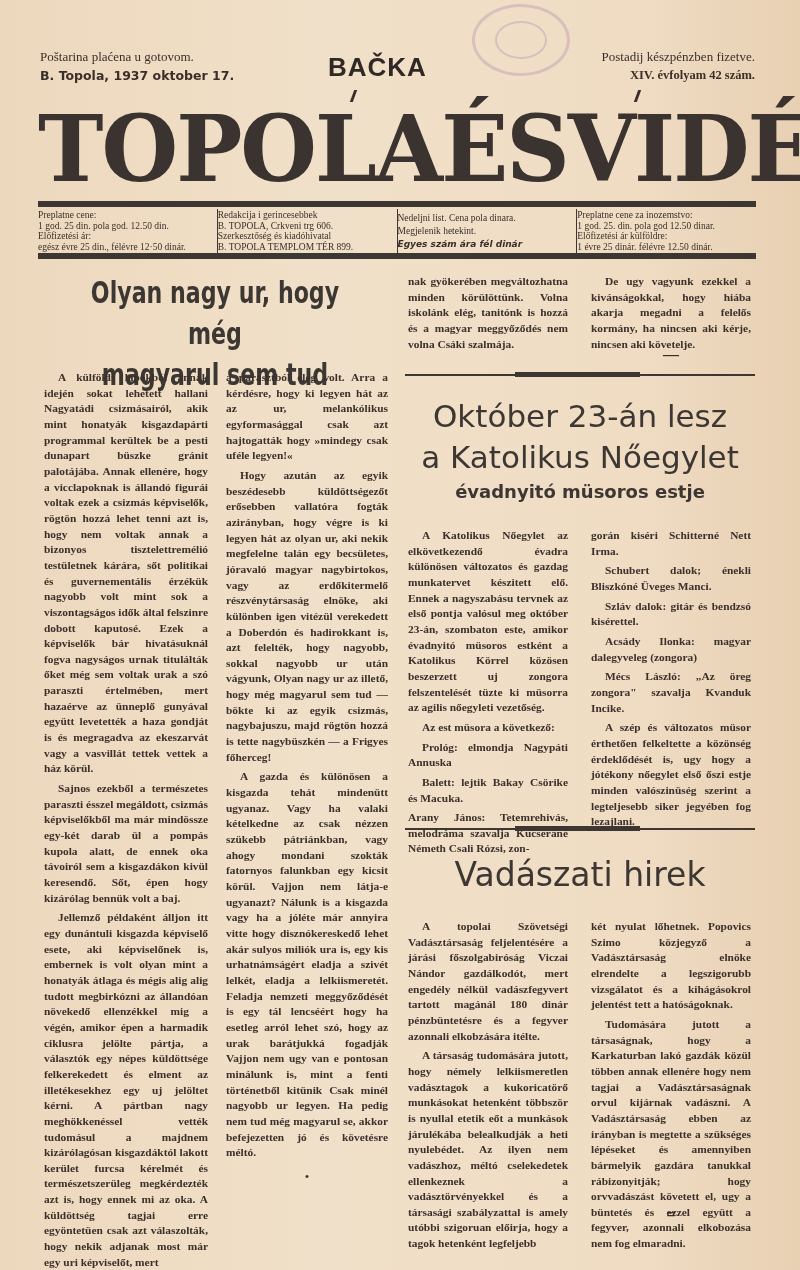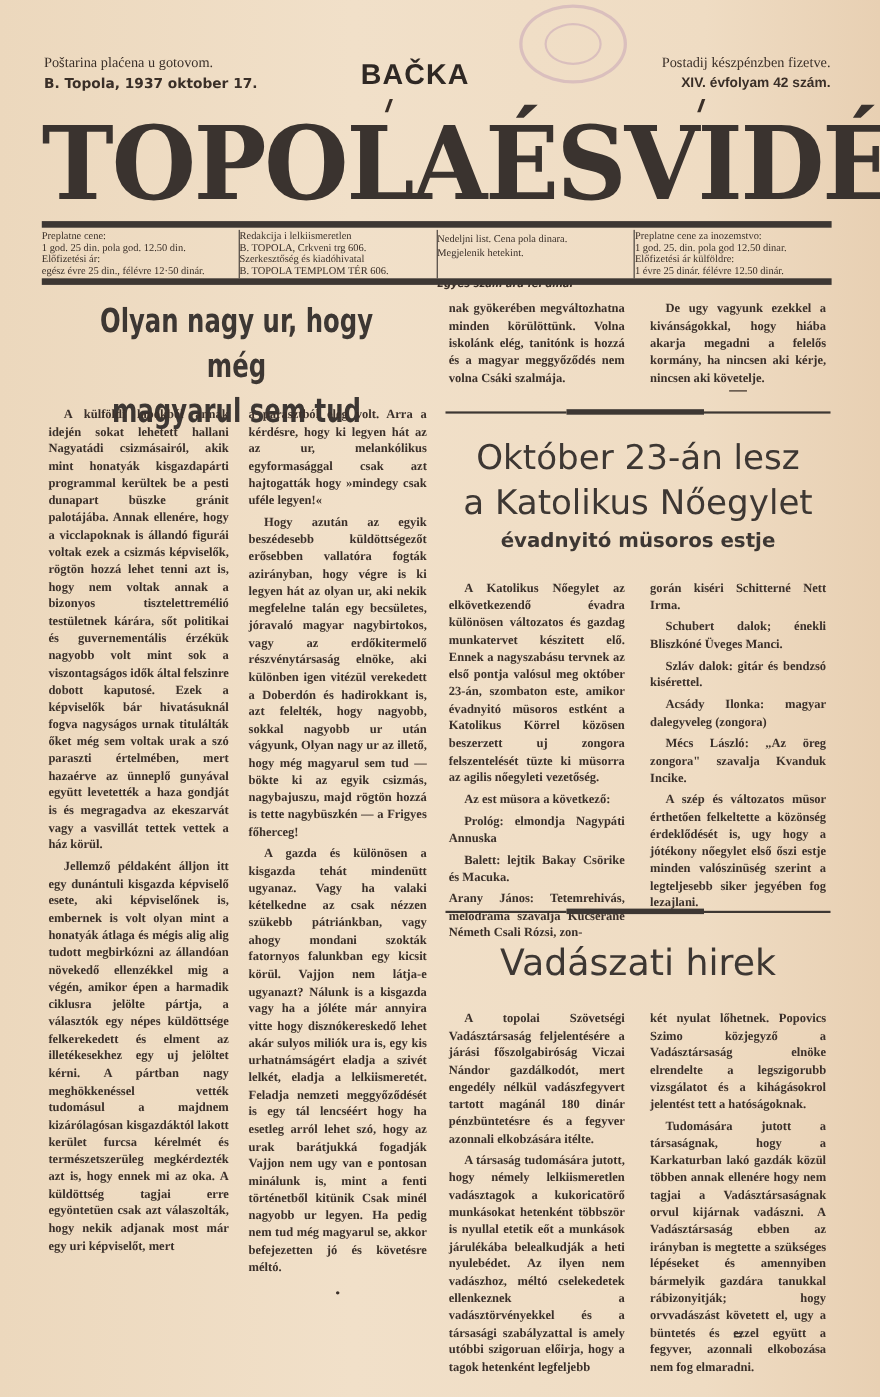--- a/index.html
+++ b/index.html
@@ -2,21 +2,21 @@
 <html><head>
 <meta charset="utf-8">
 <style>
   html,body{margin:0;padding:0;}
   body{width:800px;height:1270px;background:#efdcc4;position:relative;overflow:hidden;font-family:"Liberation Serif",serif;color:#3a2f28;}
   .page{position:absolute;left:0;top:0;width:800px;height:1270px;background:linear-gradient(90deg,#ecd8bd 0%,#f1e0c9 40%,#efdcc3 80%,#e8d0b3 100%);}
   .meta-left{position:absolute;left:40px;top:47px;font-size:13px;line-height:19px;}
   .meta-left .l1{font-family:"Liberation Serif",serif;font-size:13px;}
   .meta-left .l2{font-family:"DejaVu Sans",sans-serif;font-weight:bold;font-size:12.5px;}
   .meta-right{position:absolute;right:45px;top:47px;text-align:right;font-size:13px;line-height:19px;}
-  .meta-right .l2{font-family:Liberation Sans, sans-serif;font-weight:bold;font-size:12.5px;text-align:right;}
+  .meta-right .l2{font-family:Liberation Serif, serif;font-weight:bold;font-size:12.5px;text-align:right;}
   .backa{position:absolute;left:328px;top:52px;font-family:Liberation Sans, sans-serif;font-weight:bold;font-size:26px;letter-spacing:1px;color:#2f2824;}
   .stamp{position:absolute;left:472px;top:4px;width:92px;height:66px;border:3px solid #c9a7b8;border-radius:50%;opacity:.55;}
   .stamp .in{position:absolute;left:20px;top:14px;width:48px;height:34px;border:2px solid #c9a7b8;border-radius:50%;}
   .tick{position:absolute;top:90px;width:3px;height:12px;background:#3a2f28;transform:skewX(-20deg);}
   .masthead{position:absolute;left:38px;top:102px;width:720px;height:92px;display:flex;justify-content:space-between;align-items:center;font-family:"DejaVu Serif",serif;font-weight:bold;font-size:88px;letter-spacing:-2px;color:#3a332f;transform:scaleY(1.05);}
   .rule-thick{position:absolute;left:38px;width:718px;height:6px;background:#3d3733;}
   .info{position:absolute;left:38px;top:209px;width:718px;height:44px;display:flex;}
   .info .cell{flex:1;font-size:9.5px;line-height:10.5px;border-right:1px solid #3d3733;padding-top:1px;}
   .info .cell:last-child{border-right:none;}
   .info .bold{font-family:"DejaVu Sans",sans-serif;font-weight:bold;font-size:9px;font-style:italic;}
@@ -67,47 +67,48 @@
   <div class="rule-thick" style="top:201px"></div>
 
   <div class="info">
     <div class="cell">
       <div>Preplatne cene:</div>
       <div>1 god. 25 din. pola god. 12.50 din.</div>
       <div>Előfizetési ár:</div>
       <div>egész évre 25 din., félévre 12·50 dinár.</div>
     </div>
     <div class="cell">
-      <div>Redakcija i lelkiismeretlen</div>
+      <div>Redakcija i gerincesebbek</div>
       <div>B. TOPOLA, Crkveni trg 606.</div>
       <div>Szerkesztőség és kiadóhivatal</div>
-      <div>B. TOPOLA TEMPLOM TÉR 606.</div>
+      <div>B. TOPOLA TEMPLOM TÉR 899.</div>
     </div>
     <div class="cell" style="padding-top:4px">
       <div style="margin-bottom:2px">Nedeljni list. Cena pola dinara.</div>
-      <div style="margin-bottom:18px">Megjelenik hetekint.</div>
+      <div style="margin-bottom:3px">Megjelenik hetekint.</div>
       <div class="bold">Egyes szám ára fél dinár</div>
     </div>
     <div class="cell">
       <div>Preplatne cene za inozemstvo:</div>
       <div>1 god. 25. din. pola god 12.50 dinar.</div>
       <div>Előfizetési ár külföldre:</div>
       <div>1 évre 25 dinár. félévre 12.50 dinár.</div>
     </div>
   </div>
 
   <div class="rule-thick" style="top:253px"></div>
 
   <div class="headline1">
     <div>Olyan nagy ur, hogy még</div>
     <div>magyarul sem tud</div>
   </div>
 
   <div class="col" style="left:40px;top:366px;width:172px;">
     <p>A külföldi lapokból annak idején sokat lehetett hallani Nagyatádi csizmásairól, akik mint honatyák kisgazdapárti programmal kerültek be a pesti dunapart büszke gránit palotájába. Annak ellenére, hogy a vicclapoknak is állandó figurái voltak ezek a csizmás képviselők, rögtön hozzá lehet tenni azt is, hogy nem voltak annak a bizonyos tisztelettremélió testületnek kárára, sőt politikai és guvernementális érzékük nagyobb volt mint sok a viszontagságos idők által felszinre dobott kaputosé. Ezek a képviselők bár hivatásuknál fogva nagyságos urnak titulálták őket még sem voltak urak a szó paraszti értelmében, mert hazaérve az ünneplő gunyával együtt levetették a haza gondját is és megragadva az ekeszarvát vagy a vasvillát tettek vettek a ház körül.</p>
+    <p>Sajnos ezekből a természetes paraszti ésszel megáldott, csizmás képviselőkből ma már mindössze egy-két darab ül a pompás kupola alatt, de ennek oka távoiról sem a kisgazdákon kivül keresendő. Sőt, épen hogy kizárólag bennük volt a baj.</p>
     <p>Jellemző példaként álljon itt egy dunántuli kisgazda képviselő esete, aki képviselőnek is, embernek is volt olyan mint a honatyák átlaga és mégis alig alig tudott megbirkózni az állandóan növekedő ellenzékkel mig a végén, amikor épen a harmadik ciklusra jelölte pártja, a választók egy népes küldöttsége felkerekedett és elment az illetékesekhez egy uj jelöltet kérni. A pártban nagy meghökkenéssel vették tudomásul a majdnem kizárólagósan kisgazdáktól lakott kerület furcsa kérelmét és természetszerüleg megkérdezték azt is, hogy ennek mi az oka. A küldöttség tagjai erre egyöntetüen csak azt válaszolták, hogy nekik adjanak most már egy uri képviselőt, mert</p>
   </div>
 
   <div class="col" style="left:222px;top:366px;width:170px;">
     <p class="noind">a parasztból elég volt. Arra a kérdésre, hogy ki legyen hát az az ur, melankólikus egyformasággal csak azt hajtogatták hogy »mindegy csak uféle legyen!«</p>
     <p>Hogy azután az egyik beszédesebb küldöttségezőt erősebben vallatóra fogták azirányban, hogy végre is ki legyen hát az olyan ur, aki nekik megfelelne talán egy becsületes, jóravaló magyar nagybirtokos, vagy az erdőkitermelő részvénytársaság elnöke, aki különben igen vitézül verekedett a Doberdón és hadirokkant is, azt felelték, hogy nagyobb, sokkal nagyobb ur után vágyunk, Olyan nagy ur az illető, hogy még magyarul sem tud — bökte ki az egyik csizmás, nagybajuszu, majd rögtön hozzá is tette nagybüszkén — a Frigyes főherceg!</p>
     <p>A gazda és különösen a kisgazda tehát mindenütt ugyanaz. Vagy ha valaki kételkedne az csak nézzen szükebb pátriánkban, vagy ahogy mondani szokták fatornyos falunkban egy kicsit körül. Vajjon nem látja-e ugyanazt? Nálunk is a kisgazda vagy ha a jóléte már annyira vitte hogy disznókereskedő lehet akár sulyos miliók ura is, egy kis urhatnámságért eladja a szivét lelkét, eladja a lelkiismeretét. Feladja nemzeti meggyőződését is egy tál lencséért hogy ha esetleg arról lehet szó, hogy az urak barátjukká fogadják Vajjon nem ugy van e pontosan minálunk is, mint a fenti történetből kitünik Csak minél nagyobb ur legyen. Ha pedig nem tud még magyarul se, akkor befejezetten jó és követésre méltó.</p>
     <div style="text-align:center;line-height:22px">•</div>
   </div>
 

